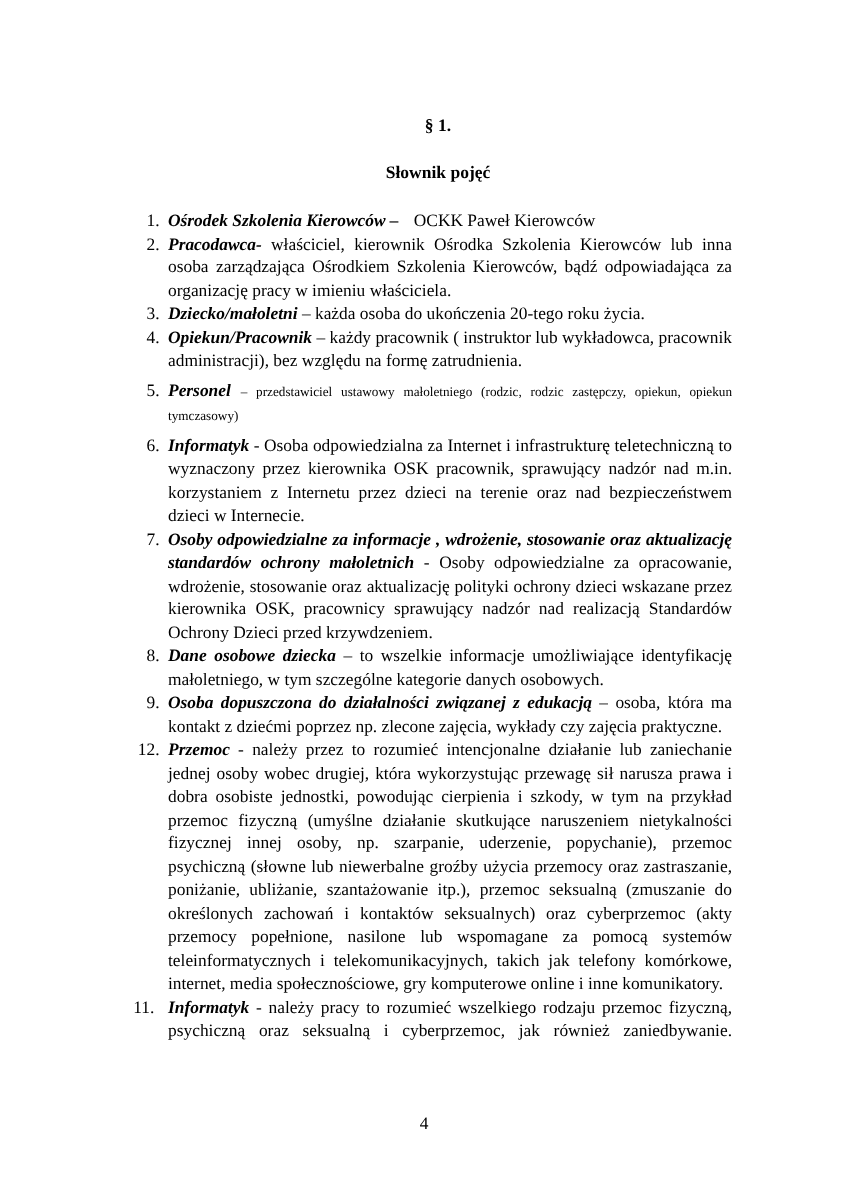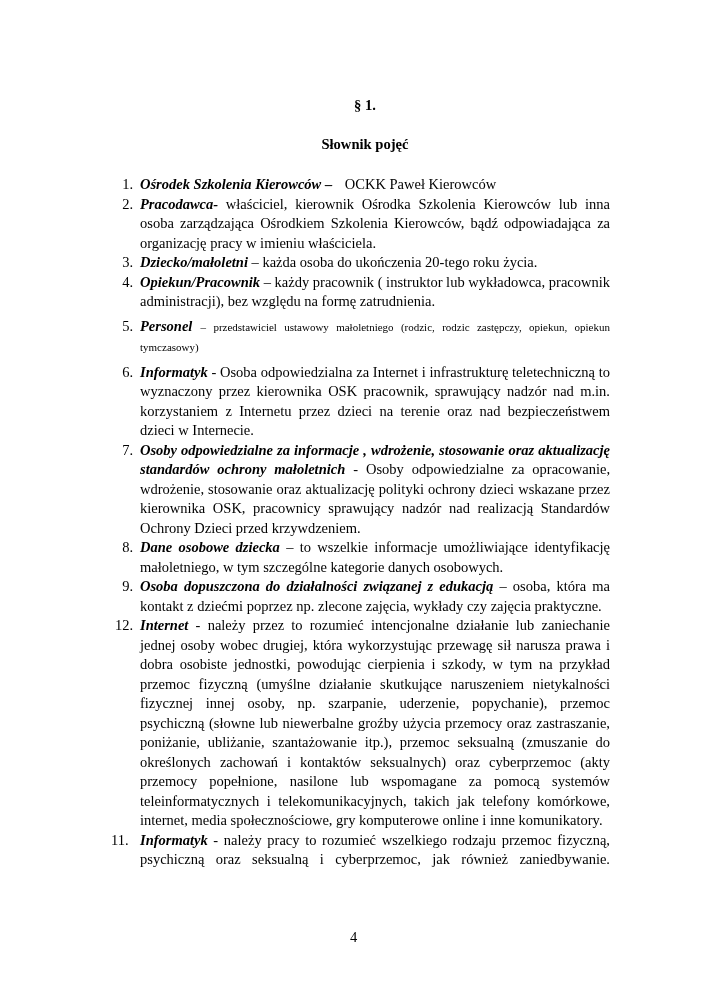--- a/index.html
+++ b/index.html
@@ -125,21 +125,21 @@
       </div>
 
       <div class="item">
         <span class="num">9.</span>
         <span class="term">Osoba dopuszczona do działalności związanej z edukacją</span>
         <span class="def">– osoba, która ma kontakt z dziećmi poprzez np. zlecone zajęcia, wykłady czy zajęcia praktyczne.</span>
       </div>
 
       <div class="item">
         <span class="num">12.</span>
-        <span class="term">Internet</span>
+        <span class="term">Przemoc</span>
         <span class="def">- należy przez to rozumieć intencjonalne działanie lub zaniechanie jednej osoby wobec drugiej, która wykorzystując przewagę sił narusza prawa i dobra osobiste jednostki, powodując cierpienia i szkody, w tym na przykład przemoc fizyczną (umyślne działanie skutkujące naruszeniem nietykalności fizycznej innej osoby, np. szarpanie, uderzenie, popychanie), przemoc psychiczną (słowne lub niewerbalne groźby użycia przemocy oraz zastraszanie, poniżanie, ubliżanie, szantażowanie itp.), przemoc seksualną (zmuszanie do określonych zachowań i kontaktów seksualnych) oraz cyberprzemoc (akty przemocy popełnione, nasilone lub wspomagane za pomocą systemów teleinformatycznych i telekomunikacyjnych, takich jak telefony komórkowe, internet, media społecznościowe, gry komputerowe online i inne komunikatory.</span>
       </div>
 
       <div class="item justify-last">
         <span class="num">11.</span>
         <span class="term">Informatyk</span>
         <span class="def">- należy pracy to rozumieć wszelkiego rodzaju przemoc fizyczną, psychiczną oraz seksualną i cyberprzemoc, jak również zaniedbywanie.</span>
       </div>
 
     </div>

